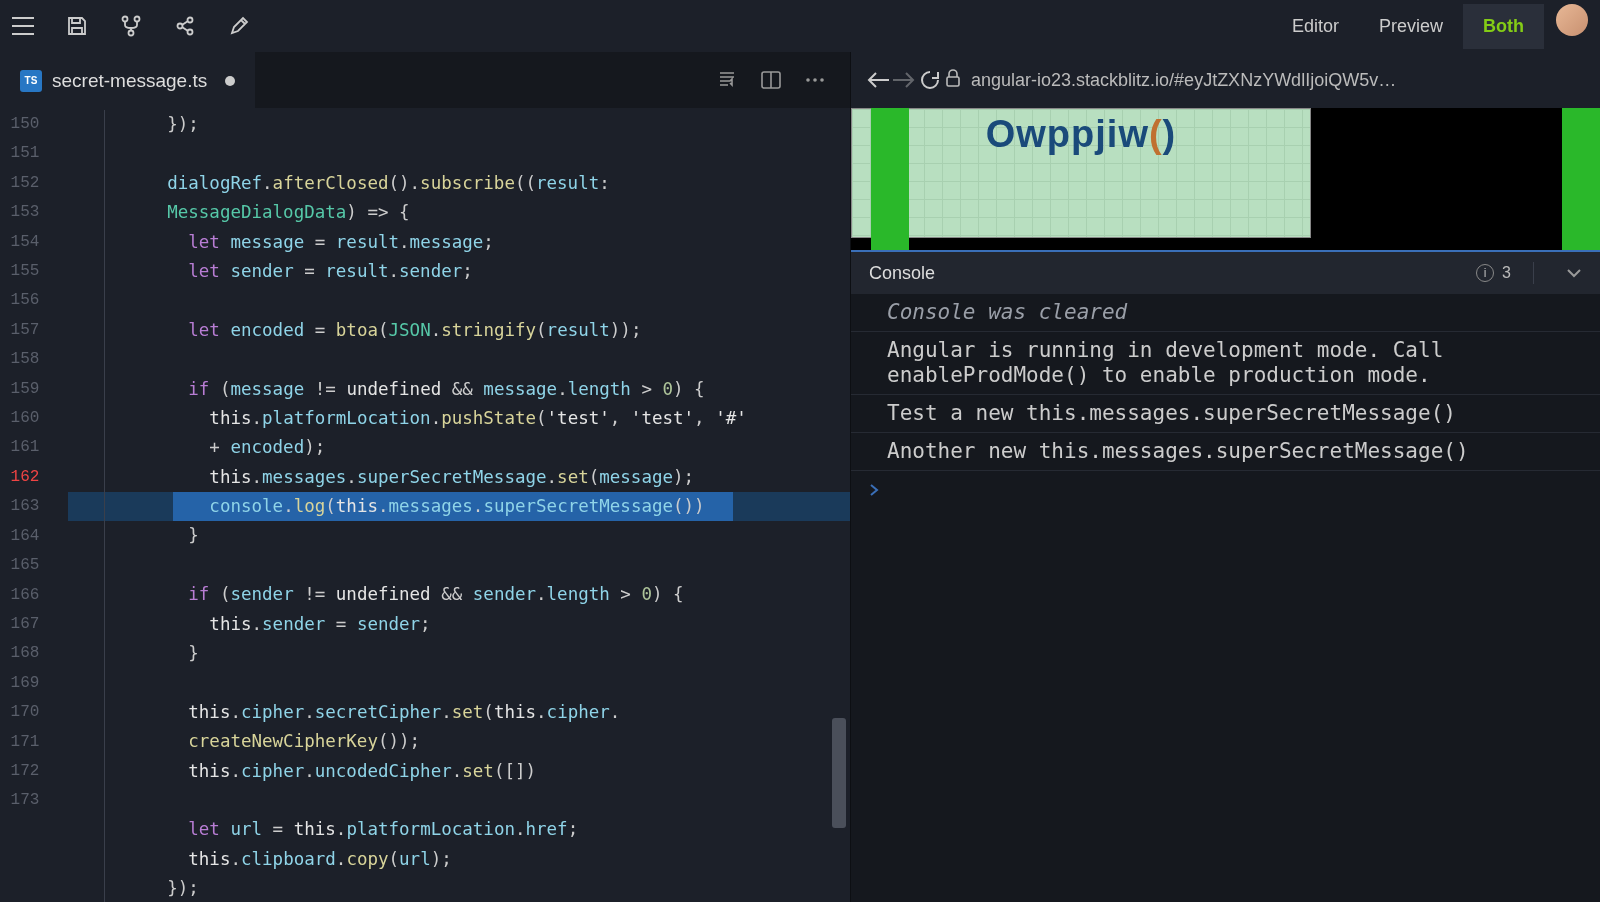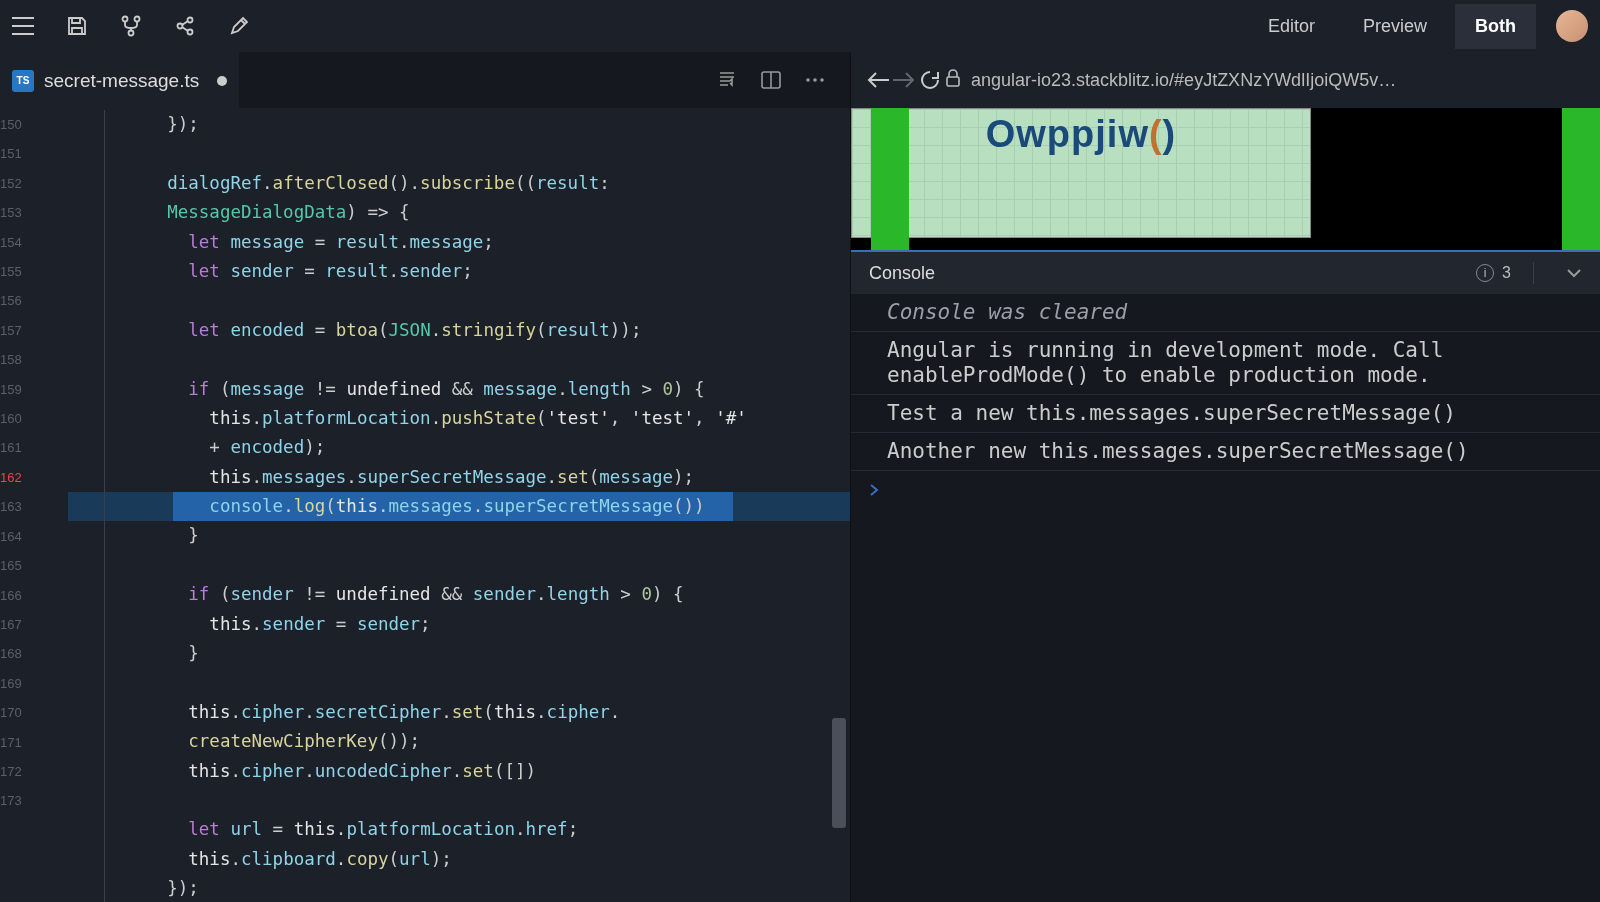--- a/index.html
+++ b/index.html
@@ -13,49 +13,49 @@
 }
 .toolbar {
   height: 52px;
   background: #1c2029;
   display: flex;
   align-items: center;
   padding: 0 12px;
   gap: 26px;
 }
 .toolbar-left { display: flex; align-items: center; gap: 32px; }
-.toolbar-right { margin-left: auto; display: flex; align-items: center; gap: 8px; }
+.toolbar-right { margin-left: auto; display: flex; align-items: flex-start; gap: 0; }
 .toolbar-icon { width: 22px; height: 22px; display: flex; align-items: center; justify-content: center; cursor: pointer; color: #bbb; }
 .view-btn { padding: 12px 20px; font-size: 18px; color: #ccc; cursor: pointer; }
-.view-btn.active { background: #2a2f3a; color: #ffffff; font-weight: 600; }
+.view-btn.active { background: #2a2f3a; color: #84cc16; font-weight: 600; }
 .avatar { width: 32px; height: 32px; border-radius: 50%; background: linear-gradient(135deg, #e8b896, #c89070); margin-left: 12px; }
 
 .tabbar {
   height: 56px;
   background: #15181e;
   display: flex;
   align-items: stretch;
 }
 .editor-tabs { display: flex; align-items: center; width: 850px; }
 .file-tab {
   display: flex; align-items: center; gap: 10px;
-  padding: 0 12px; height: 100%;
+  padding: 0 20px; height: 100%;
   background: #1c2029;
   border-top: 1px solid transparent;
 }
 .file-icon { width: 22px; height: 22px; background: #2877c4; border-radius: 3px; display: flex; align-items: center; justify-content: center; font-size: 10px; font-weight: bold; color: #fff; }
 .file-name { font-size: 19px; color: #ddd; }
 .dirty-dot { width: 10px; height: 10px; border-radius: 50%; background: #ccc; margin-left: 8px; }
 .tab-actions { margin-left: auto; display: flex; gap: 22px; padding-right: 24px; color: #999; }
 .preview-bar { flex: 1; display: flex; align-items: center; gap: 4px; padding: 0 16px; background: #1c2029; border-left: 1px solid #0d0f13; }
 .url-box { flex: 1; display: flex; align-items: center; gap: 10px; color: #bbb; font-size: 18px; overflow: hidden; white-space: nowrap; }
 
 .main { display: flex; height: calc(100% - 108px); }
 .editor-pane { width: 850px; position: relative; background: #1c2029; display: flex; }
-.gutter { width: 68px; text-align: left; padding-right: 18px; font-family: Liberation Sans, sans-serif; font-size: 13px; color: #5a5f6b; line-height: 29.4px; padding-top: 2px; user-select: none; }
+.gutter { width: 68px; text-align: center; padding-right: 18px; font-family: Liberation Mono, monospace; font-size: 16px; color: #5a5f6b; line-height: 29.4px; padding-top: 2px; user-select: none; }
 .gutter .current { color: #ef4444; }
 .code { flex: 1; font-family: "SF Mono", Menlo, Consolas, monospace; font-size: 17.5px; line-height: 29.4px; padding-top: 2px; white-space: pre; position: relative; }
 .code-line { height: 29.4px; padding-left: 36px; position: relative; }
 .indent-guide { position: absolute; top: 0; bottom: 0; width: 1px; background: #3a3f4b; }
 .hl-inner { position: absolute; left: 105px; width: 560px; height: 29.4px; background: #2563a8; z-index: 0; }
 .code-text { position: relative; z-index: 1; }
 .kw { color: #e5e5e5; }
 .kw2 { color: #b87dd4; }
 .type { color: #56c8a8; }
 .fn { color: #d8d49a; }

